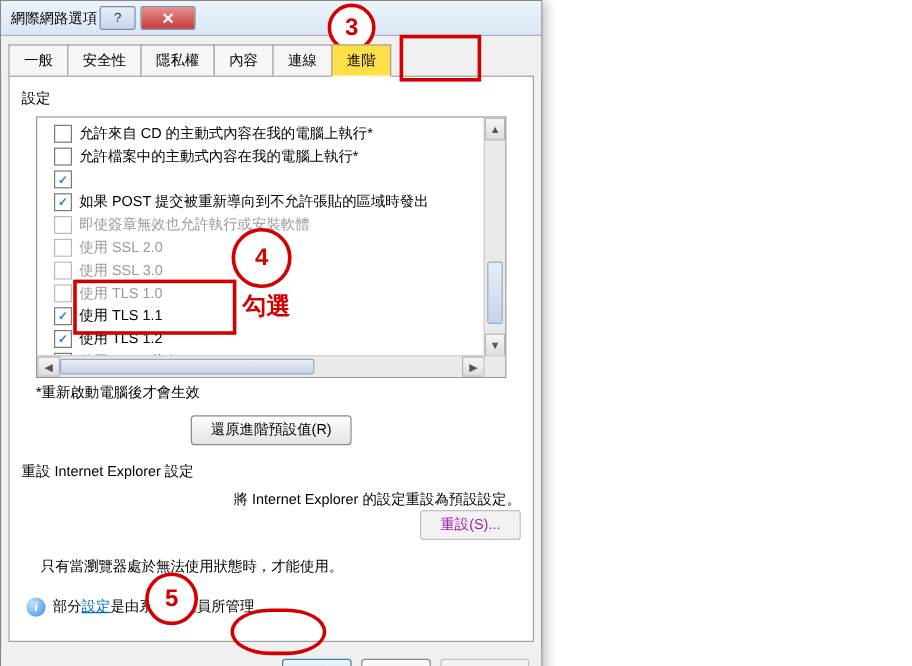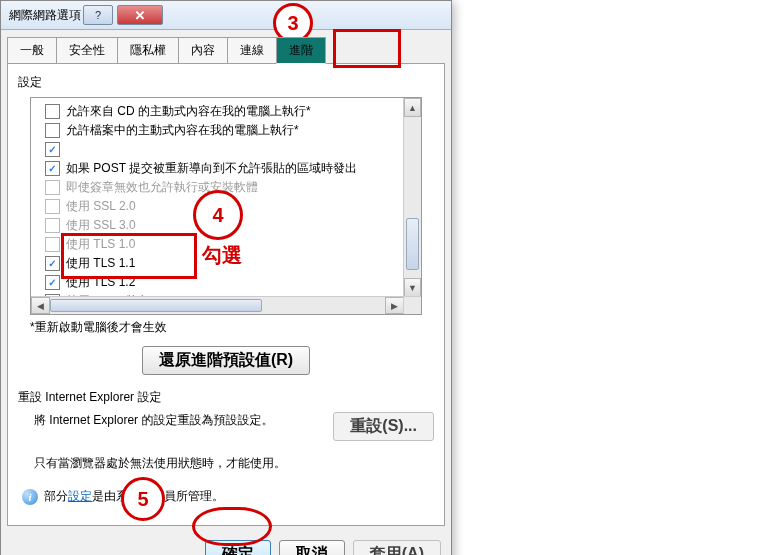--- a/index.html
+++ b/index.html
@@ -58,21 +58,21 @@
       border: 1px solid #a0a0a0;
       border-bottom: none;
       background: #f6f6f6;
       margin-right: -1px;
       font-size: 12px;
       cursor: pointer;
       position: relative;
       top: 1px;
     }
     .tab.active {
-      background: #0f766e;
+      background: #fde047;
       border-bottom: 1px solid #fff;
       z-index: 2;
     }
     .tab-body {
       border: 1px solid #a0a0a0;
       margin: 0 6px 6px 6px;
       background: #fff;
       padding: 10px 10px 10px 10px;
       position: relative;
     }
@@ -162,38 +162,37 @@
       background:#eaeaea; border-left:1px solid #ccc; border-top:1px solid #ccc;
     }
     .restart-note { margin: 4px 0 10px 12px; }
     .restore-btn-row { text-align: center; margin-bottom: 14px; }
     .win-btn {
       display: inline-block;
       padding: 3px 16px;
       border: 1px solid #8a8a8a;
       background: linear-gradient(#fdfdfd, #e4e4e4);
       border-radius: 3px;
-      font-size: 16px;
+      font-size: 12px;
       cursor: pointer;
-      font-weight: bold;
     }
     .win-btn.disabled {
-      color: #404040;
+      color: #a21caf;
       border-color: #c0c0c0;
       background: #f2f2f2;
       cursor: default;
     }
     .win-btn.primary {
       border: 1px solid #3c7fb1;
       background: linear-gradient(#eaf6fd, #bee6fd);
       text-align: right;
     }
     .reset-section { margin-top: 6px; }
     .reset-title { margin-bottom: 6px; }
-    .reset-row { display:flex; align-items:flex-start; }
+    .reset-row { display:flex; align-items:flex-end;flex-direction:column; }
     .reset-desc { margin-left: 16px; flex:1; }
     .only-when { margin: 14px 0 16px 16px; }
     .info-row { display:flex; align-items:center; margin: 0 0 10px 4px; }
     .info-icon {
       width:16px;height:16px;border-radius:50%;
       background: radial-gradient(circle at 30% 30%, #bfe0ff, #3a8fdd);
       color:#fff;display:flex;align-items:center;justify-content:center;
       font-style: italic; font-weight:bold; font-size:11px; margin-right:6px;
       font-family: Georgia, serif;
     }

